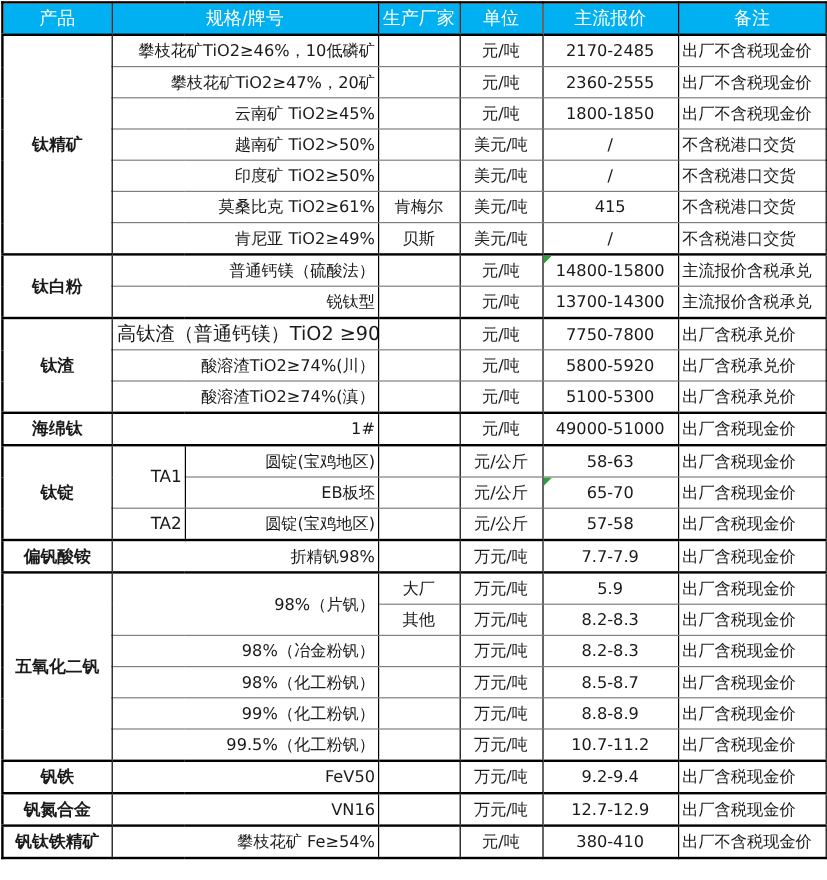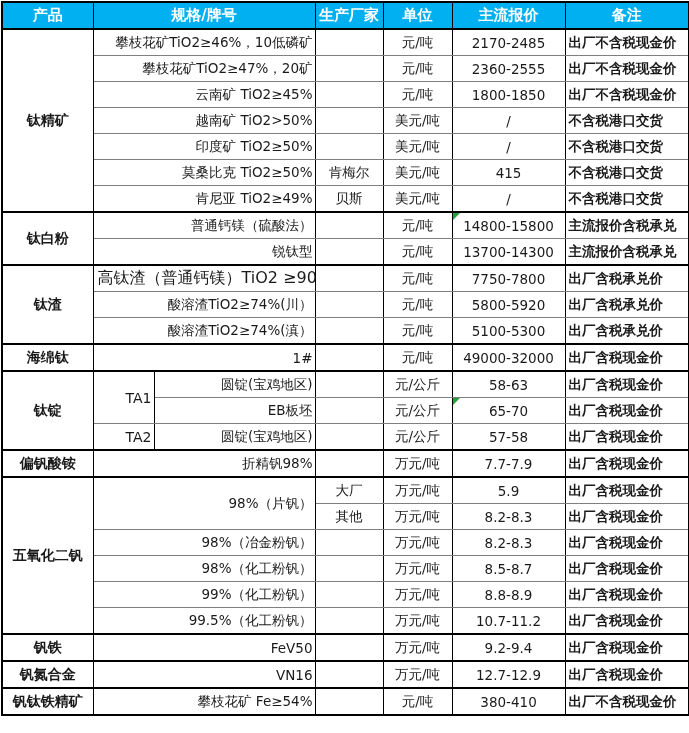--- a/index.html
+++ b/index.html
@@ -1,27 +1,27 @@
 <!DOCTYPE html>
 <html><head>
 <meta charset="utf-8">
 <style>
   html,body{margin:0;padding:0;background:#ffffff;}
   body{width:689px;height:733px;font-family:"DejaVu Sans","Liberation Sans",sans-serif;color:#1a1a1a;}
   .wrap{padding:1px 0 0 1px;}
   table{border-collapse:collapse;table-layout:fixed;width:687px;border:2px solid #000;}
-  th{background:#00B0F0;color:#fff;font-weight:700;font-size:15px;height:25px;border:1px solid #000;padding:0 2px;overflow:hidden;white-space:nowrap;}
+  th{background:#00B0F0;color:#fff;font-weight:400;font-size:15px;height:25px;border:1px solid #000;padding:0 2px;overflow:hidden;white-space:nowrap;}
   td{height:25px;font-size:13.5px;border-left:1px solid #000;border-right:1px solid #000;border-top:1px solid #7f7f7f;border-bottom:1px solid #7f7f7f;padding:0 2px;overflow:hidden;white-space:nowrap;position:relative;vertical-align:middle;}
   thead tr th{border-bottom:2px solid #000;}
   tr.g td{border-top:2px solid #000;}
   td.product{text-align:center;font-size:14px;font-weight:bold;}
   td.spec,td.speca{text-align:right;padding-left:4px;font-size:13.5px;}
   td.speca{font-size:14px;}
   td.maker,td.unit,td.price{text-align:center;}
-  td.remark{text-align:left;padding-left:3px;font-weight:bold;}
+  td.remark{text-align:left;padding-left:3px;}
   td.small{font-size:16px;}
   .corner{position:absolute;top:0;left:0;width:0;height:0;border-top:7px solid #2e9e3c;border-right:7px solid transparent;}
 </style>
 </head>
 <body>
 
 <div class="wrap">
   <table>
     <colgroup>
         <col style="width: 91px;">
@@ -73,21 +73,21 @@
           <td class="remark"><span>不含税港口交货</span></td>
         </tr>
         <tr>
           <td colspan="2" class="spec"><span>印度矿 TiO2≥50%</span></td>
           <td class="maker"><span></span></td>
           <td class="unit"><span>美元/吨</span></td>
           <td class="price"><span>/</span></td>
           <td class="remark"><span>不含税港口交货</span></td>
         </tr>
         <tr>
-          <td colspan="2" class="spec"><span>莫桑比克 TiO2≥50%</span></td>
+          <td colspan="2" class="spec"><span>莫桑比克 TiO2≥61%</span></td>
           <td class="maker"><span>肯梅尔</span></td>
           <td class="unit"><span>美元/吨</span></td>
           <td class="price"><span>415</span></td>
           <td class="remark"><span>不含税港口交货</span></td>
         </tr>
         <tr>
           <td colspan="2" class="spec"><span>肯尼亚 TiO2≥49%</span></td>
           <td class="maker"><span>贝斯</span></td>
           <td class="unit"><span>美元/吨</span></td>
           <td class="price"><span>/</span></td>
@@ -128,21 +128,21 @@
           <td class="maker"><span></span></td>
           <td class="unit"><span>元/吨</span></td>
           <td class="price"><span>5100-5300</span></td>
           <td class="remark"><span>出厂含税承兑价</span></td>
         </tr>
         <tr class="g">
           <td class="product"><span>海绵钛</span></td>
           <td colspan="2" class="spec"><span>1#</span></td>
           <td class="maker"><span></span></td>
           <td class="unit"><span>元/吨</span></td>
-          <td class="price"><span>49000-32000</span></td>
+          <td class="price"><span>49000-51000</span></td>
           <td class="remark"><span>出厂含税现金价</span></td>
         </tr>
         <tr class="g">
           <td rowspan="3" class="product"><span>钛锭</span></td>
           <td rowspan="2" class="speca"><span>TA1</span></td>
           <td class="spec"><span>圆锭(宝鸡地区)</span></td>
           <td class="maker"><span></span></td>
           <td class="unit"><span>元/公斤</span></td>
           <td class="price"><span>58-63</span></td>
           <td class="remark"><span>出厂含税现金价</span></td>

